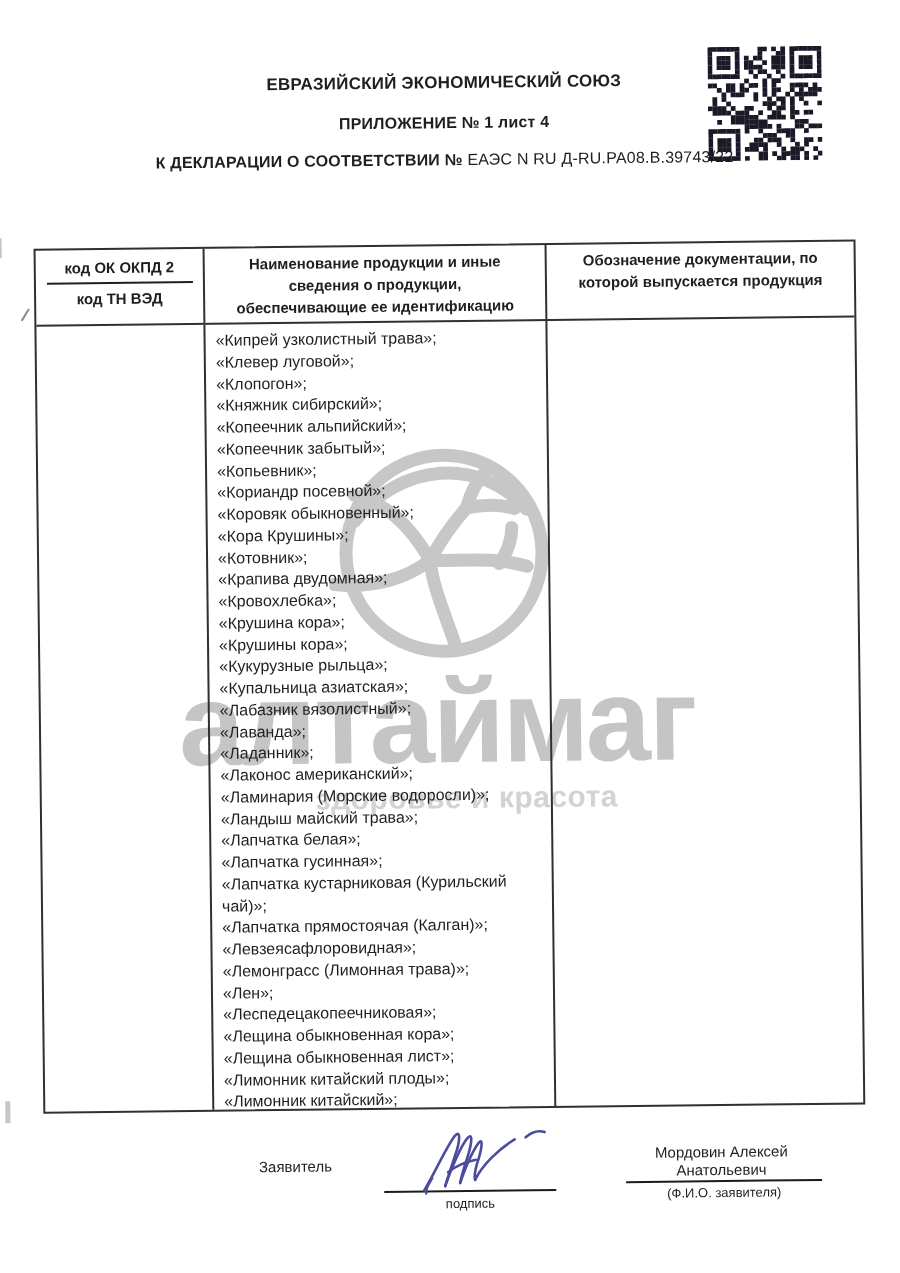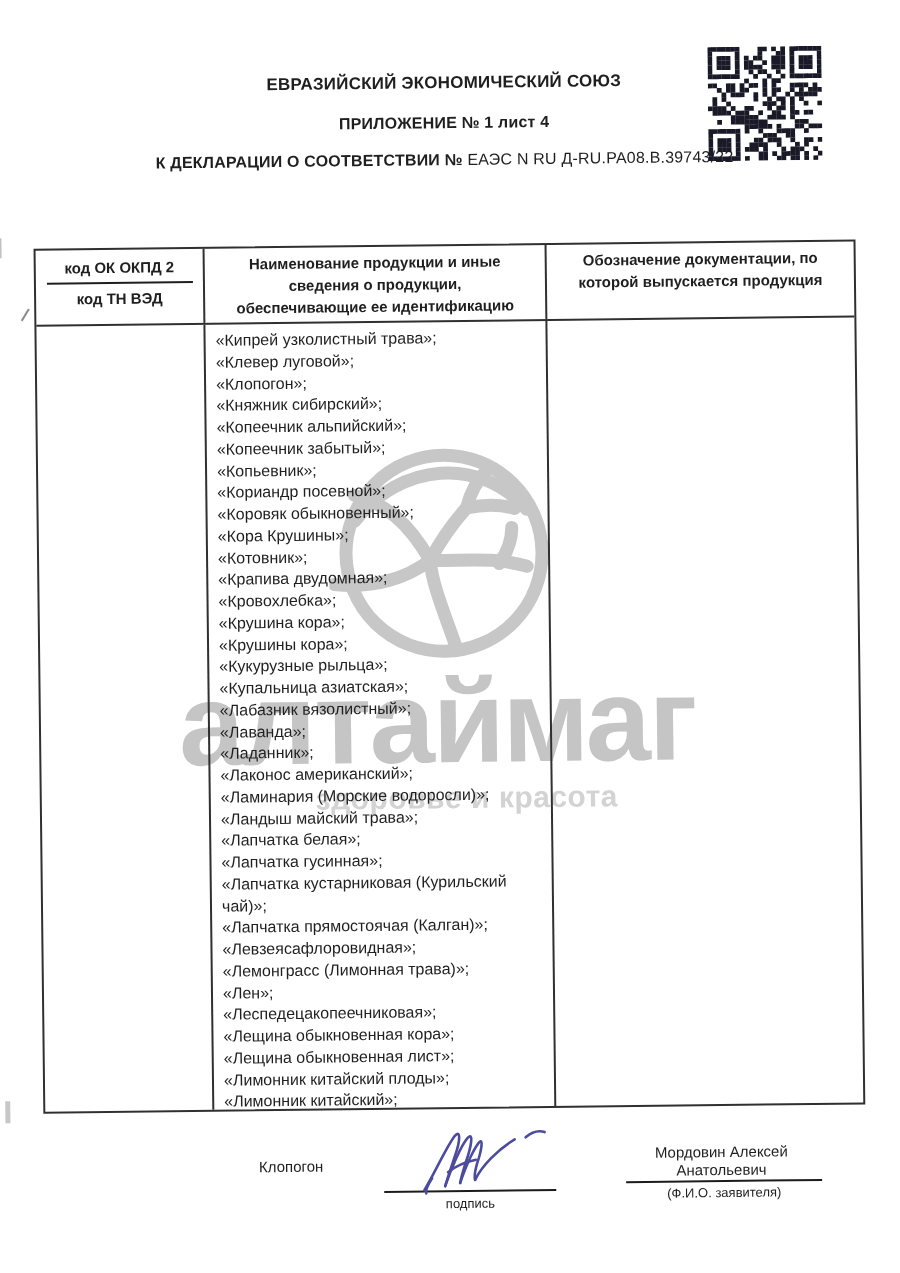--- a/index.html
+++ b/index.html
@@ -457,21 +457,21 @@
             <li>«Лещина обыкновенная кора»;</li>
             <li>«Лещина обыкновенная лист»;</li>
             <li>«Лимонник китайский плоды»;</li>
             <li>«Лимонник китайский»;</li>
           </ul>
       </div>
       <div class="c3"></div>
     </div>
   </div>
 
-  <div class="f-label">Клопогон</div>
+  <div class="f-label">Заявитель</div>
 
   <div class="sig">
     <svg viewBox="0 0 140 70" fill="none" stroke="#4c4c9e" stroke-width="2.6" stroke-linecap="round">
       <path d="M 6,64 C 16,48 28,22 37,10 C 43,3 43,14 37,30 C 33,42 29,53 27,60"></path>
       <path d="M 27,60 C 33,43 43,20 50,12 C 56,6 54,19 48,36 C 45,45 43,52 42,57"></path>
       <path d="M 42,57 C 47,43 55,25 61,17 C 66,11 64,24 59,38 C 57,45 56,51 57,54"></path>
       <path d="M 57,54 C 64,40 80,24 97,14"></path>
       <path d="M 30,46 C 38,40 48,36 58,34"></path>
       <path d="M 108,12 C 114,7 121,5 127,7"></path>
       <path d="M 14,52 C 10,58 7,63 8,67"></path>

